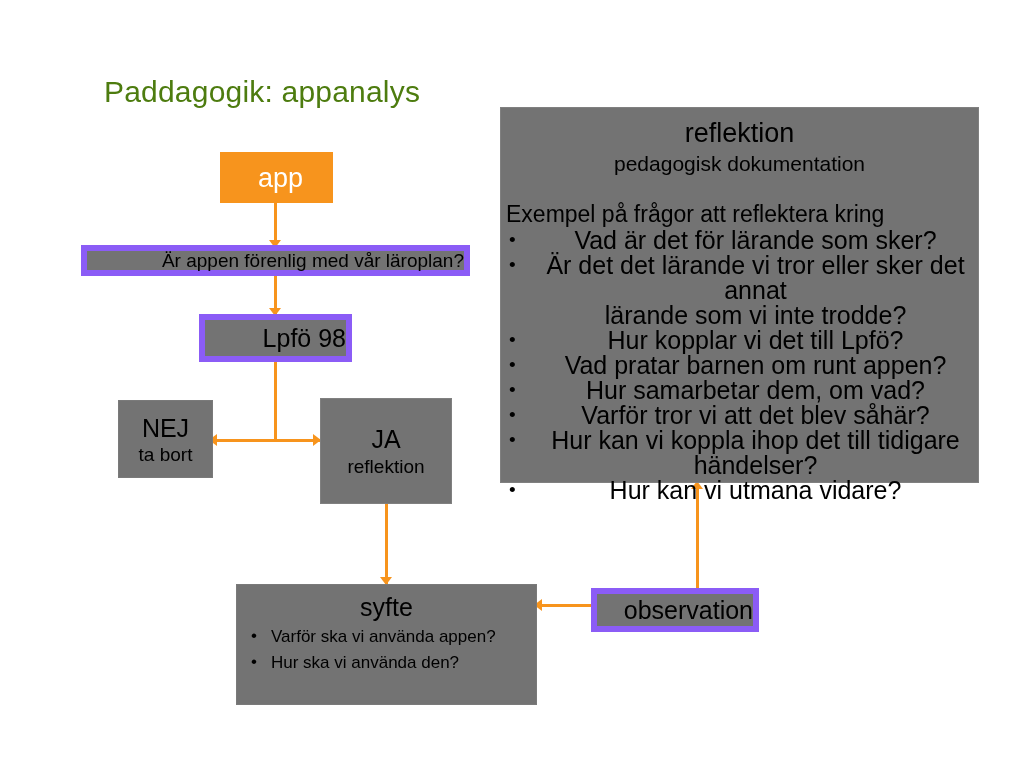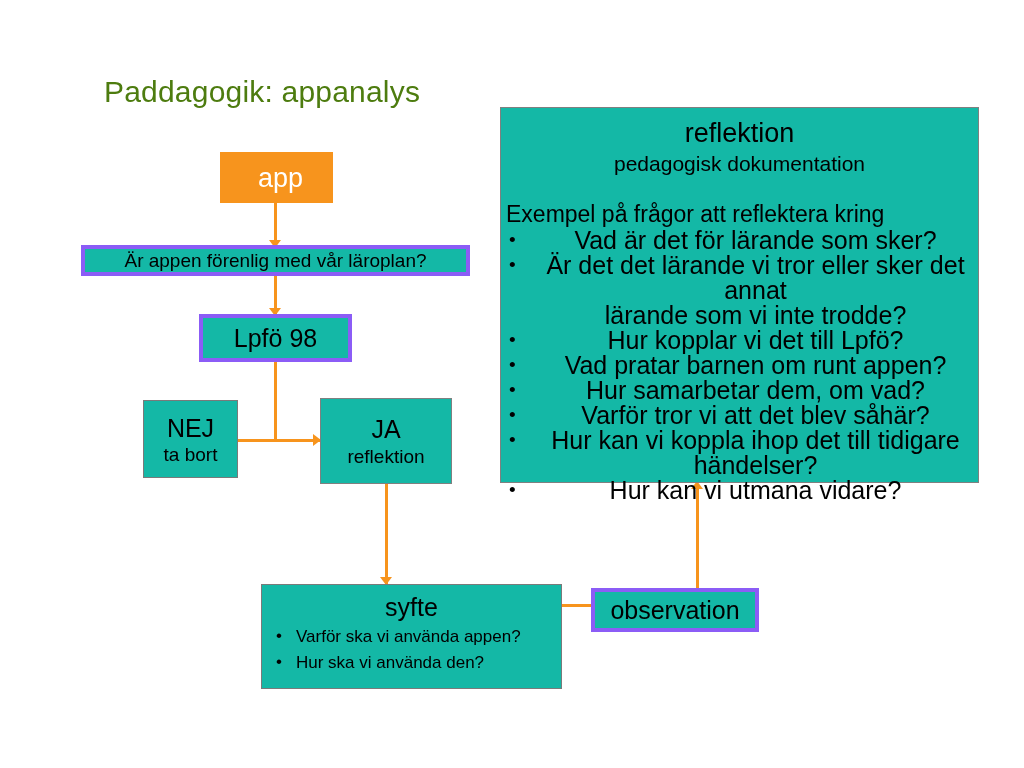--- a/index.html
+++ b/index.html
@@ -29,29 +29,29 @@
     color: #4d7c0f;
     white-space: nowrap;
     letter-spacing: 0.2px;
     text-align: right;
   }
 
   
   .node {
     position: absolute;
     box-sizing: border-box;
-    background: #14b8a6;
+    background: #737373;
     display: flex;
     flex-direction: column;
     align-items: center;
     justify-content: center;
   }
-  .node.thin   { border: 4px solid #8b5cf6; }
+  .node.thin   { border: 6px solid #8b5cf6; align-items: flex-end; }
   .node.grey   { border: 1.6px solid #808080; }
-  .node.greyish{ border: 1.4px solid #7a7a7a; margin-left: 25px; }
+  .node.greyish{ border: 1.4px solid #7a7a7a; }
 
   
   .node-app {
     left: 220px;
     top: 152px;
     width: 113px;
     height: 51px;
     background: #f7941d;
     border: none;
     color: #ffffff;
@@ -90,41 +90,41 @@
     padding-top: 2px;
   }
   .node-nej .t1 { font-size: 25px; line-height: 29px; }
   .node-nej .t2 { font-size: 19px; line-height: 24px; }
 
   
   .node-ja {
     left: 320px;
     top: 398px;
     width: 132px;
-    height: 86px;
+    height: 106px;
   }
   .node-ja .t1 { font-size: 25px; line-height: 30px; }
   .node-ja .t2 { font-size: 19px; line-height: 25px; }
 
   
   .node-observation {
     left: 591px;
     top: 588px;
     width: 168px;
     height: 44px;
     font-size: 25px;
     line-height: 28px;
   }
 
   
   .node-syfte {
     left: 236px;
     top: 584px;
     width: 301px;
-    height: 105px;
+    height: 121px;
     align-items: stretch;
     justify-content: flex-start;
     padding: 6px 0 0 0;
   }
   .node-syfte .head {
     font-size: 25px;
     line-height: 32px;
     text-align: center;
   }
   .node-syfte ul {

